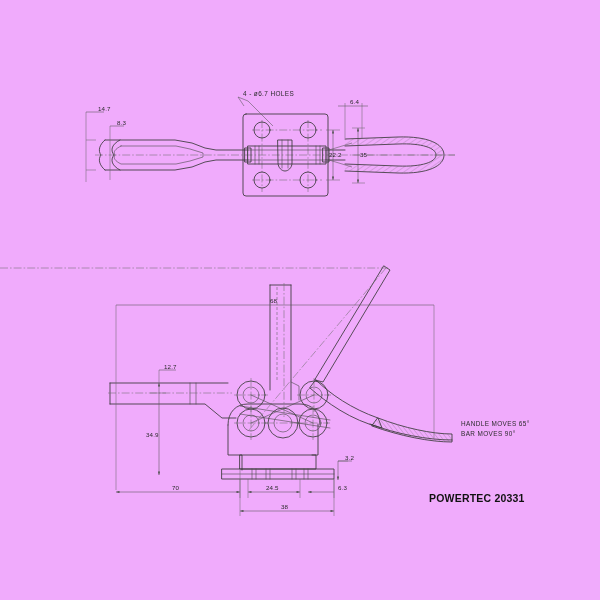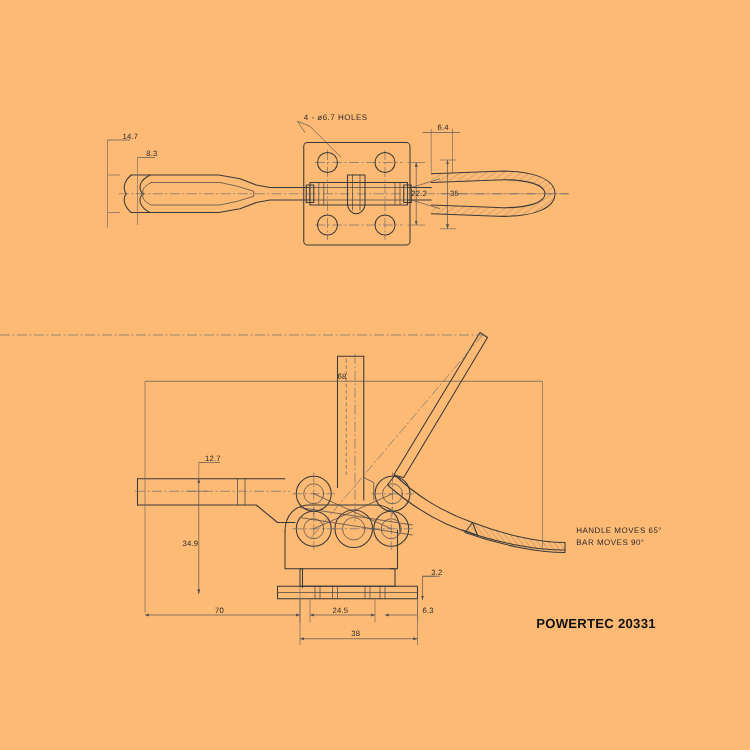--- a/index.html
+++ b/index.html
@@ -4,21 +4,21 @@
 <style>
   html, body {
     margin: 0;
     padding: 0;
     background: #ffffff;
   }
   #sheet {
     position: relative;
     width: 600px;
     height: 600px;
-    background: #fdba74;
+    background: #f0abfc;
     font-family: "Liberation Sans", sans-serif;
     overflow: hidden;
   }
   #drawing {
     position: absolute;
     left: 0;
     top: 0;
     width: 600px;
     height: 600px;
   }

